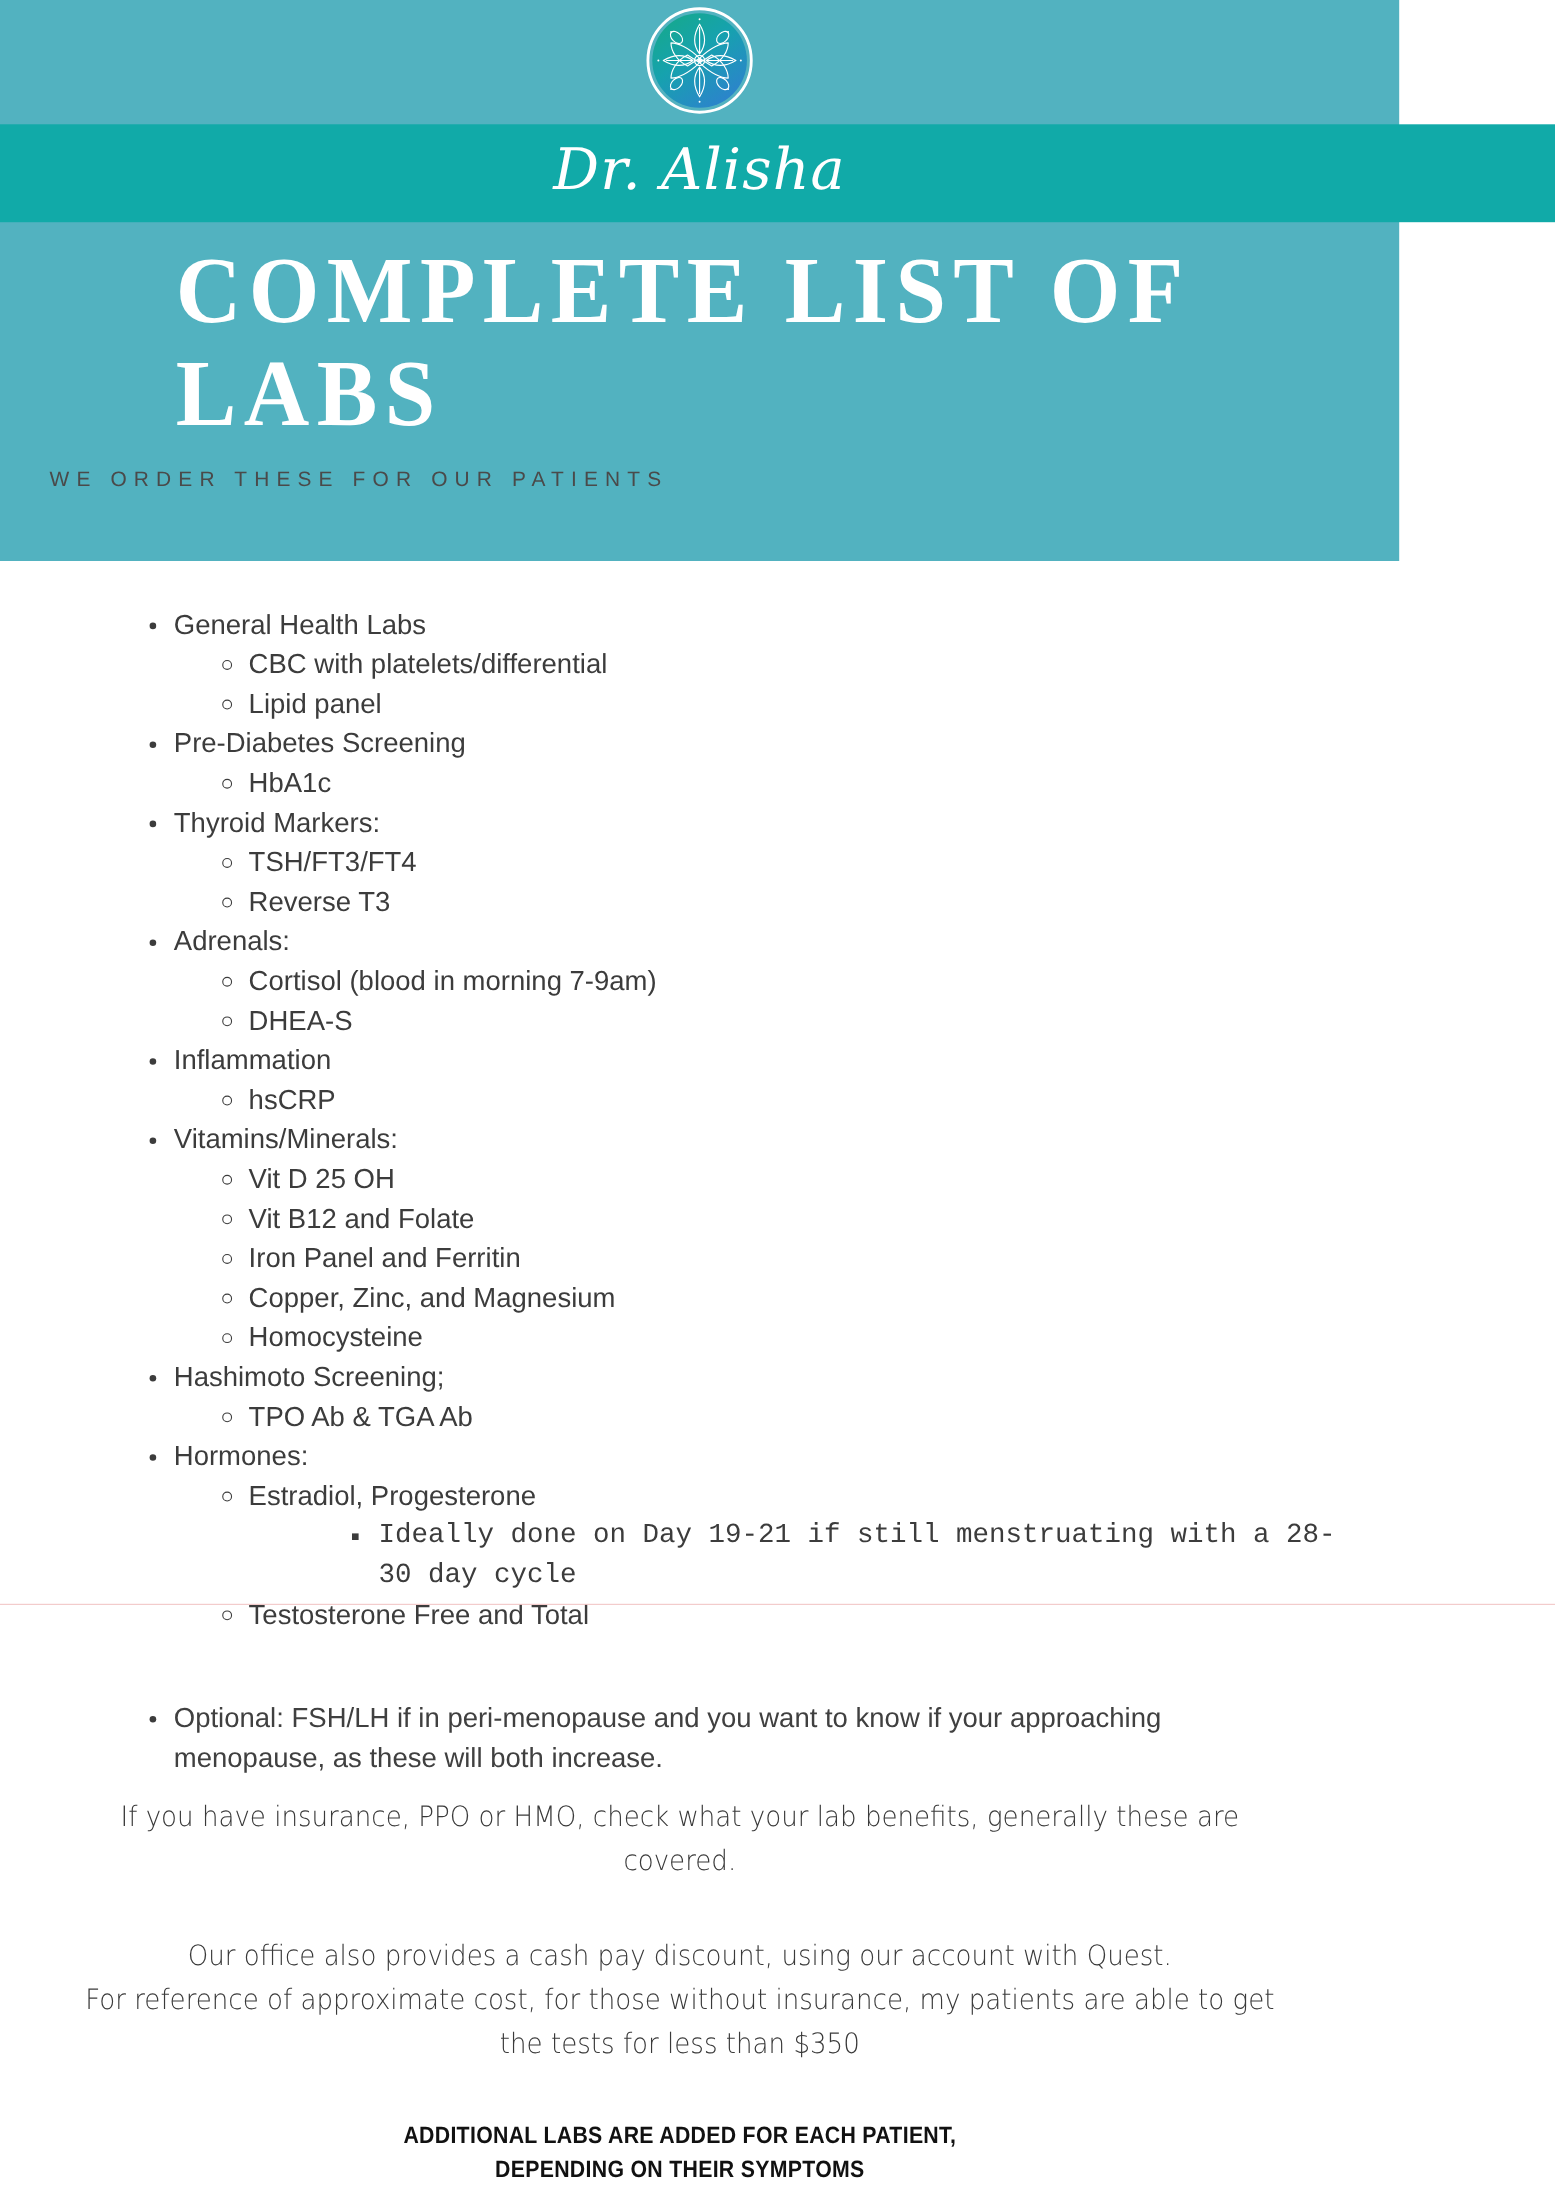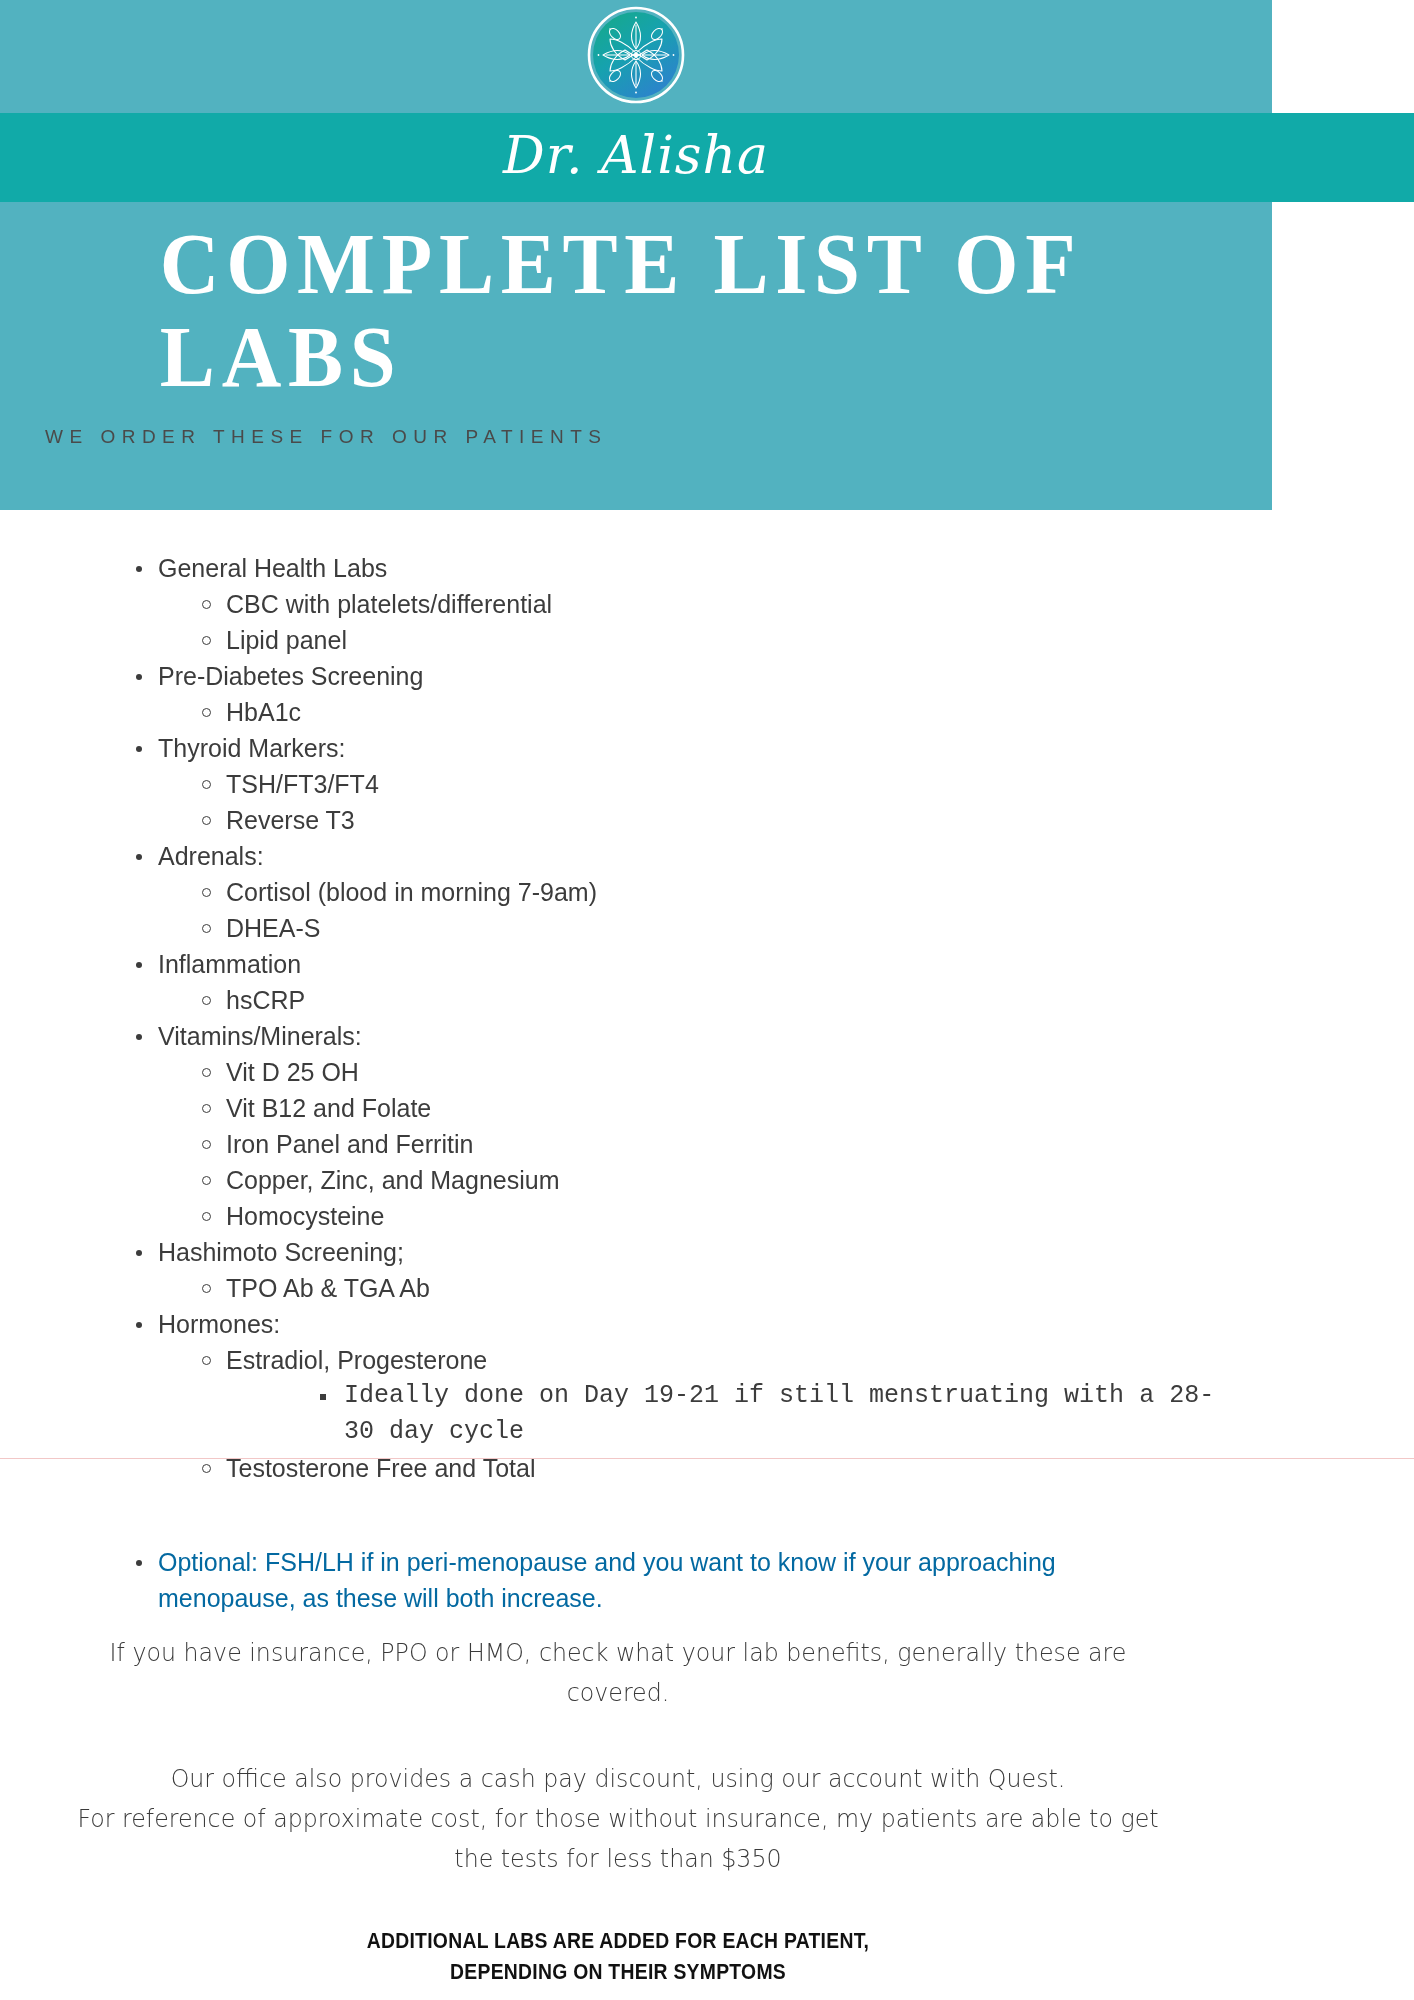--- a/index.html
+++ b/index.html
@@ -176,21 +176,21 @@
     height: 1px;
     background: #f2c7c7;
     z-index: 5;
   }
 
   
   .optional-item {
     position: relative;
     padding-left: 152px;
     padding-right: 120px;
-    color: #0369a1;
+    color: #404040;
     font-size: 25px;
     line-height: 36px;
   }
   .optional-item::before {
     content: "";
     position: absolute;
     left: 130px;
     top: 16px;
     width: 6px;
     height: 6px;

